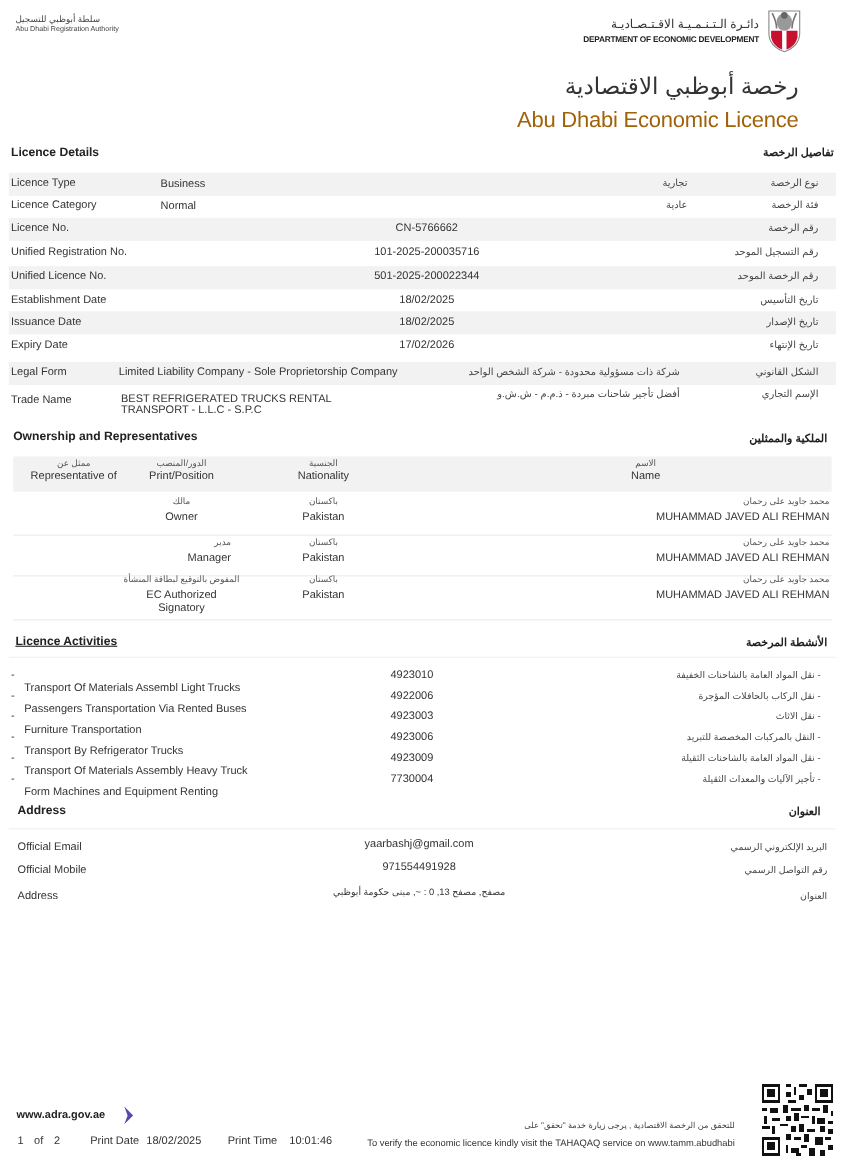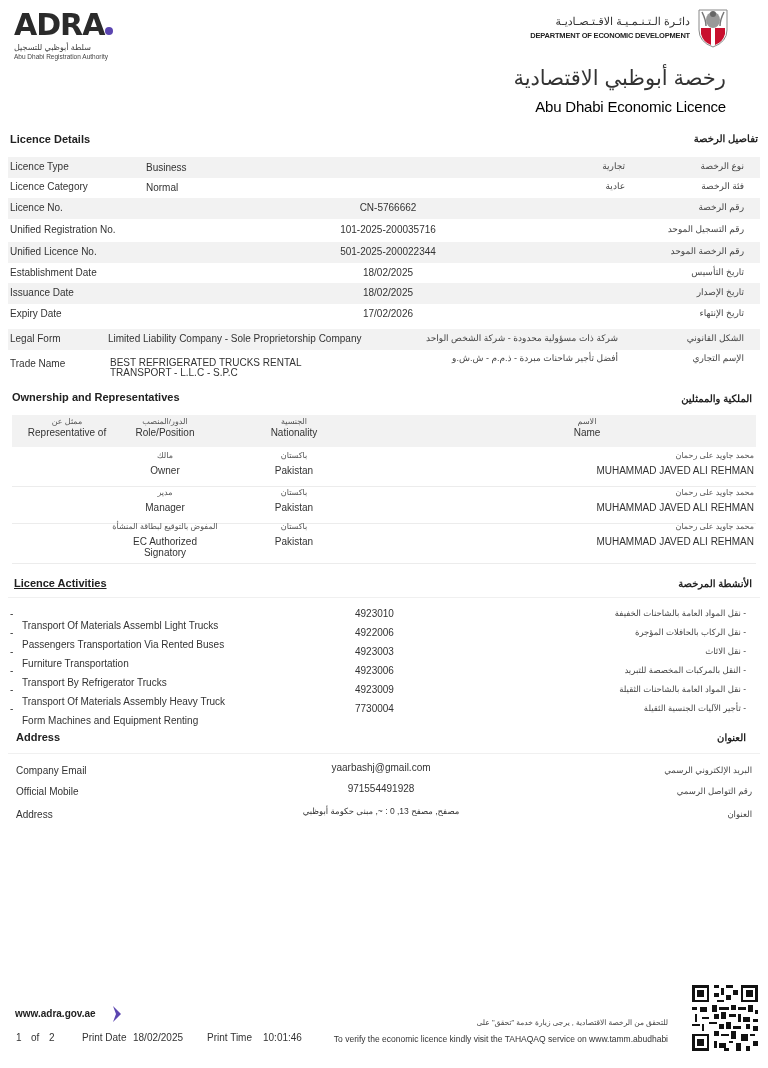--- a/index.html
+++ b/index.html
@@ -13,21 +13,21 @@
   .adra-dot { display: inline-block; width: 8px; height: 8px; border-radius: 50%; background: #5b45b0; margin-left: 1px; }
   .adra-ar { font-size: 8px; color: #444; margin-top: 3px; direction: rtl; text-align: left; width: 110px; }
   .adra-en { font-size: 6.5px; color: #444; margin-top: 1px; }
 
   .ded { right: 78px; top: 15px; text-align: right; }
   .ded-ar { font-size: 11px; color: #333; direction: rtl; letter-spacing: 1px; }
   .ded-en { font-size: 7.5px; color: #222; font-weight: bold; margin-top: 3px; letter-spacing: -0.2px; }
   .emblem { right: 38px; top: 6px; width: 34px; height: 42px; }
 
   .title-ar { right: 42px; top: 66px; font-size: 21px; color: #333; direction: rtl; }
-  .title-en { right: 42px; top: 98px; font-size: 15px; color: #000000; letter-spacing: -0.2px; }
+  .title-en { right: 42px; top: 98px; font-size: 20px; color: #a16207; letter-spacing: -0.2px; }
 
   
   .sec-h { font-weight: bold; font-size: 11px; color: #222; }
   .sec-h-ar { font-size: 10px; color: #222; direction: rtl; font-weight: bold; }
 
   
   .row { position: absolute; left: 8px; width: 752px; height: 21px; }
   .row.shade { background: #f2f2f2; }
   .row .lbl { position: absolute; left: 2px; top: 4px; font-size: 10px; color: #333; }
   .row .val { position: absolute; left: 138px; top: 5px; font-size: 10px; color: #333; }
@@ -65,21 +65,20 @@
   .f-chev { left: 110px; top: 1005px; width: 14px; height: 18px; }
   .f-line { top: 1032px; font-size: 10px; color: #333; }
   .f-verify-ar { right: 100px; top: 1018px; font-size: 7.5px; color: #444; direction: rtl; }
   .f-verify-en { right: 100px; top: 1034px; font-size: 8.5px; color: #333; }
   .qr { right: 8px; top: 982px; width: 70px; height: 72px; }
 </style>
 </head>
 <body>
 
 <div class="abs adra-logo">
-  <div class="adra-word"><span>ADRA</span><span class="adra-dot"></span></div>
   <div class="adra-ar">سلطة أبوظبي للتسجيل</div>
   <div class="adra-en">Abu Dhabi Registration Authority</div>
 </div>
 
 <div class="abs ded">
   <div class="ded-ar">دائـرة الـتـنـمـيـة الاقـتـصـاديـة</div>
   <div class="ded-en">DEPARTMENT OF ECONOMIC DEVELOPMENT</div>
 </div>
 <svg class="abs emblem" viewBox="0 0 34 42">
   <path d="M3 4 L31 4 L31 24 Q31 36 17 41 Q3 36 3 24 Z" fill="#fff" stroke="#888" stroke-width="1"></path>
@@ -150,32 +149,32 @@
   <span class="val" style="left:102px;top:15px;">TRANSPORT  - L.L.C - S.P.C</span>
   <span class="aval" style="right:142px;top:1px;">أفضل تأجير شاحنات مبردة - ذ.م.م - ش.ش.و</span>
   <span class="albl" style="top:1px;">الإسم التجاري</span>
 </div>
 
 <div class="abs sec-h" style="left:12px; top:391px;">Ownership and Representatives</div>
 <div class="abs sec-h-ar" style="right:16px; top:393px;">الملكية والممثلين</div>
 
 <div class="abs own-head">
   <div class="oh" style="left:0; width:110px; top:2px;"><span class="ar">ممثل عن</span><span>Representative of</span></div>
-  <div class="oh" style="left:108px; width:90px; top:2px;"><span class="ar">الدور/المنصب</span><span>Role/Position</span></div>
+  <div class="oh" style="left:108px; width:90px; top:2px;"><span class="ar">الدور/المنصب</span><span>Print/Position</span></div>
   <div class="oh" style="left:232px; width:100px; top:2px;"><span class="ar">الجنسية</span><span>Nationality</span></div>
   <div class="oh" style="left:525px; width:100px; top:2px;"><span class="ar">الاسم</span><span>Name</span></div>
 </div>
 
 <div class="own-row" style="top:450px; height:37px;">
   <div class="oc" style="left:108px; width:90px; top:1px;"><span class="ar">مالك</span><span>Owner</span></div>
   <div class="oc" style="left:232px; width:100px; top:1px;"><span class="ar">باكستان</span><span>Pakistan</span></div>
   <div class="oname" style="top:1px;"><span class="ar">محمد جاويد على رحمان</span><span>MUHAMMAD JAVED ALI REHMAN</span></div>
 </div>
 <div class="own-row" style="top:487px; height:37px;">
-  <div class="oc" style="left:108px; width:90px; top:1px;"><span class="ar">مدير</span><span>Manager</span></div>
+  <div class="oc" style="left:108px; width:90px; top:1px;text-align:right;"><span class="ar">مدير</span><span>Manager</span></div>
   <div class="oc" style="left:232px; width:100px; top:1px;"><span class="ar">باكستان</span><span>Pakistan</span></div>
   <div class="oname" style="top:1px;"><span class="ar">محمد جاويد على رحمان</span><span>MUHAMMAD JAVED ALI REHMAN</span></div>
 </div>
 <div class="own-row" style="top:524px; height:40px;">
   <div class="oc" style="left:88px; width:130px; top:-2px;"><span class="ar">المفوض بالتوقيع لبطاقة المنشأة</span><span>EC Authorized</span><br><span>Signatory</span></div>
   <div class="oc" style="left:232px; width:100px; top:-2px;"><span class="ar">باكستان</span><span>Pakistan</span></div>
   <div class="oname" style="top:-2px;"><span class="ar">محمد جاويد على رحمان</span><span>MUHAMMAD JAVED ALI REHMAN</span></div>
 </div>
 
 <div class="abs sec-h" style="left:14px; top:577px;text-decoration:underline;">Licence Activities</div>
@@ -209,29 +208,29 @@
 <div class="act" style="top:684px;">
   <span class="dash">-</span>
   <span class="name">Transport Of Materials Assembly Heavy Truck</span>
   <span class="code">4923009</span>
   <span class="ar">- نقل المواد العامة بالشاحنات الثقيلة</span>
 </div>
 <div class="act" style="top:703px;">
   <span class="dash">-</span>
   <span class="name">Form Machines and Equipment Renting</span>
   <span class="code">7730004</span>
-  <span class="ar">- تأجير الآليات الجنسية الثقيلة</span>
+  <span class="ar">- تأجير الآليات والمعدات الثقيلة</span>
 </div>
 
 <div class="abs sec-h" style="left:16px; top:731px;">Address</div>
 <div class="abs sec-h-ar" style="right:22px; top:732px;">العنوان</div>
 <div class="divider" style="left:8px; top:753px; width:752px;"></div>
 
 <div class="addr" style="top:765px;">
-  <span class="lbl">Company Email</span>
+  <span class="lbl">Official Email</span>
   <span class="val">yaarbashj@gmail.com</span>
   <span class="albl">البريد الإلكتروني الرسمي</span>
 </div>
 <div class="addr" style="top:786px;">
   <span class="lbl">Official Mobile</span>
   <span class="val">971554491928</span>
   <span class="albl">رقم التواصل الرسمي</span>
 </div>
 <div class="addr" style="top:809px;">
   <span class="lbl">Address</span>

